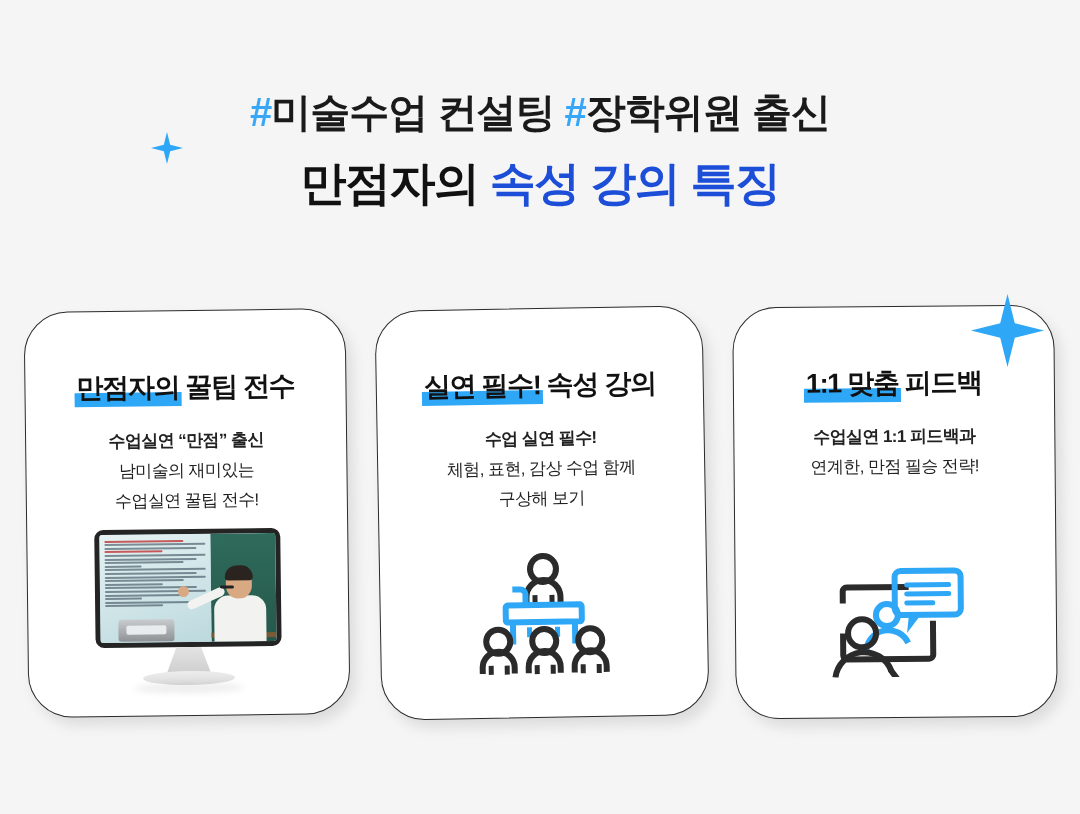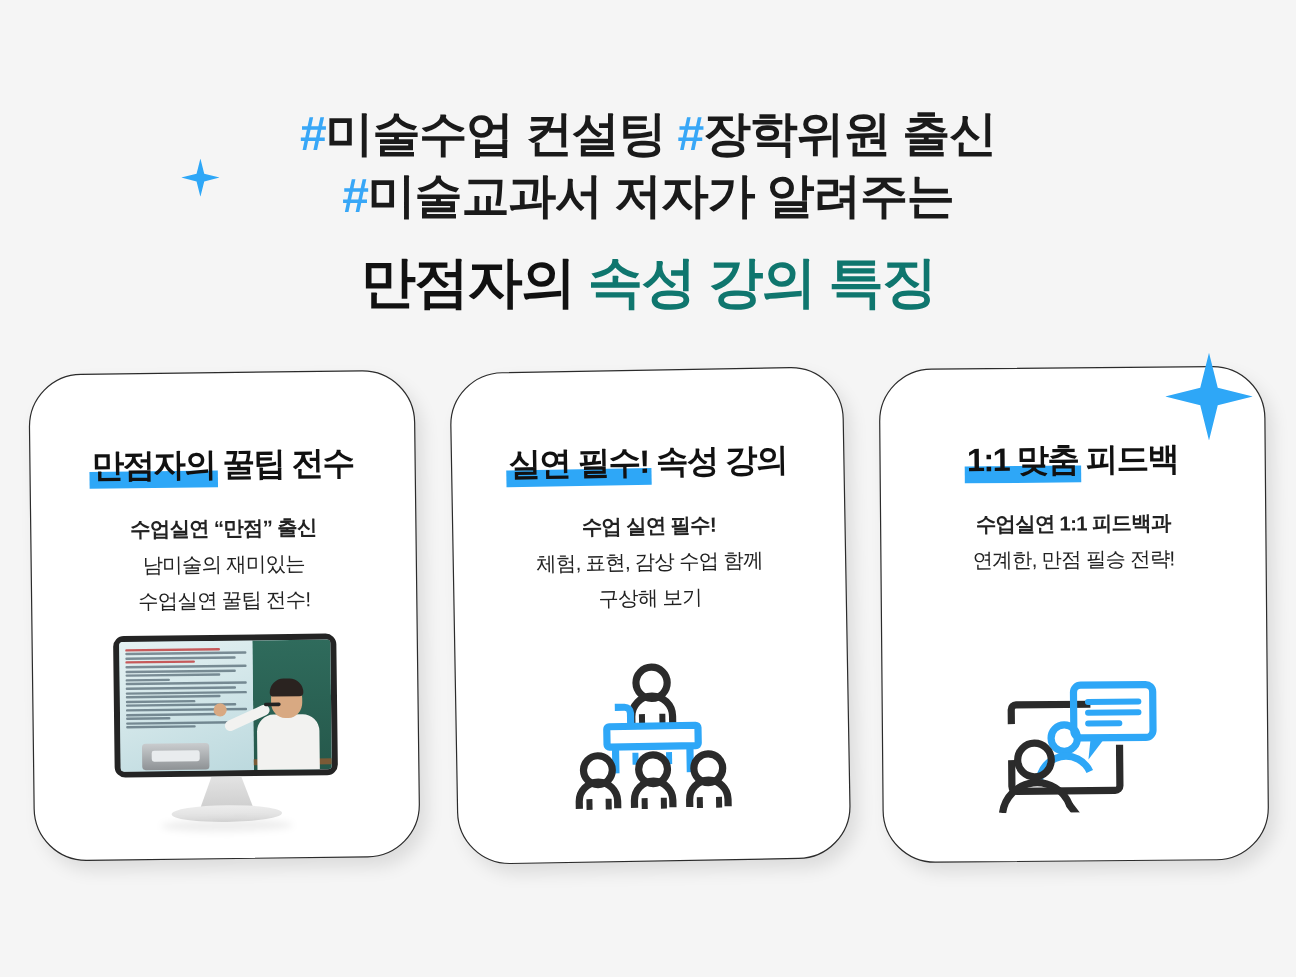--- a/index.html
+++ b/index.html
@@ -17,21 +17,21 @@
   }
   .hl-line{
     font-size:40px;line-height:52px;font-weight:700;color:#1a1a1a;
     letter-spacing:-1px;white-space:nowrap;
   }
   .hash{color:#38a7f7;}
   .hl-sub{
     margin-top:16px;font-size:46px;line-height:58px;font-weight:900;
     color:#111;letter-spacing:-1.5px;white-space:nowrap;
   }
-  .hl-sub .accent{color:#0f766e;}
+  .hl-sub .accent{color:#1d4ed8;}
 
   
   .sparkle{position:absolute;background:#2ea7f7;
     clip-path:polygon(50% 0%,60% 40%,100% 50%,60% 60%,50% 100%,40% 60%,0% 50%,40% 40%);
   }
   .sparkle-small{left:151px;top:132px;width:32px;height:32px;}
   .sparkle-large{left:971px;top:294px;width:73px;height:73px;z-index:6;}
 
   
   .card{
@@ -106,21 +106,20 @@
   .icon-wrap{position:absolute;left:0;right:0;bottom:40px;display:flex;
     justify-content:center;align-items:flex-end;}
 </style>
 </head>
 <body>
 
 <div class="stage">
 
   <div class="headline">
     <div class="hl-line"><span class="hash">#</span><span>미술수업 컨설팅 </span><span class="hash">#</span><span>장학위원 출신</span></div>
-    <div class="hl-line"><span class="hash">#</span><span>미술교과서 저자가 알려주는</span></div>
     <div class="hl-sub"><span>만점자의 </span><span class="accent">속성 강의 특징</span></div>
   </div>
 
   <div class="sparkle sparkle-small"></div>
   <div class="sparkle sparkle-large"></div>
 
   <div class="card" id="card-0">
     <div class="card-title"><span class="hi">만점자의</span><span> 꿀팁 전수</span></div>
     <div class="card-body">
       <div class="b1">수업실연 “만점” 출신</div>

